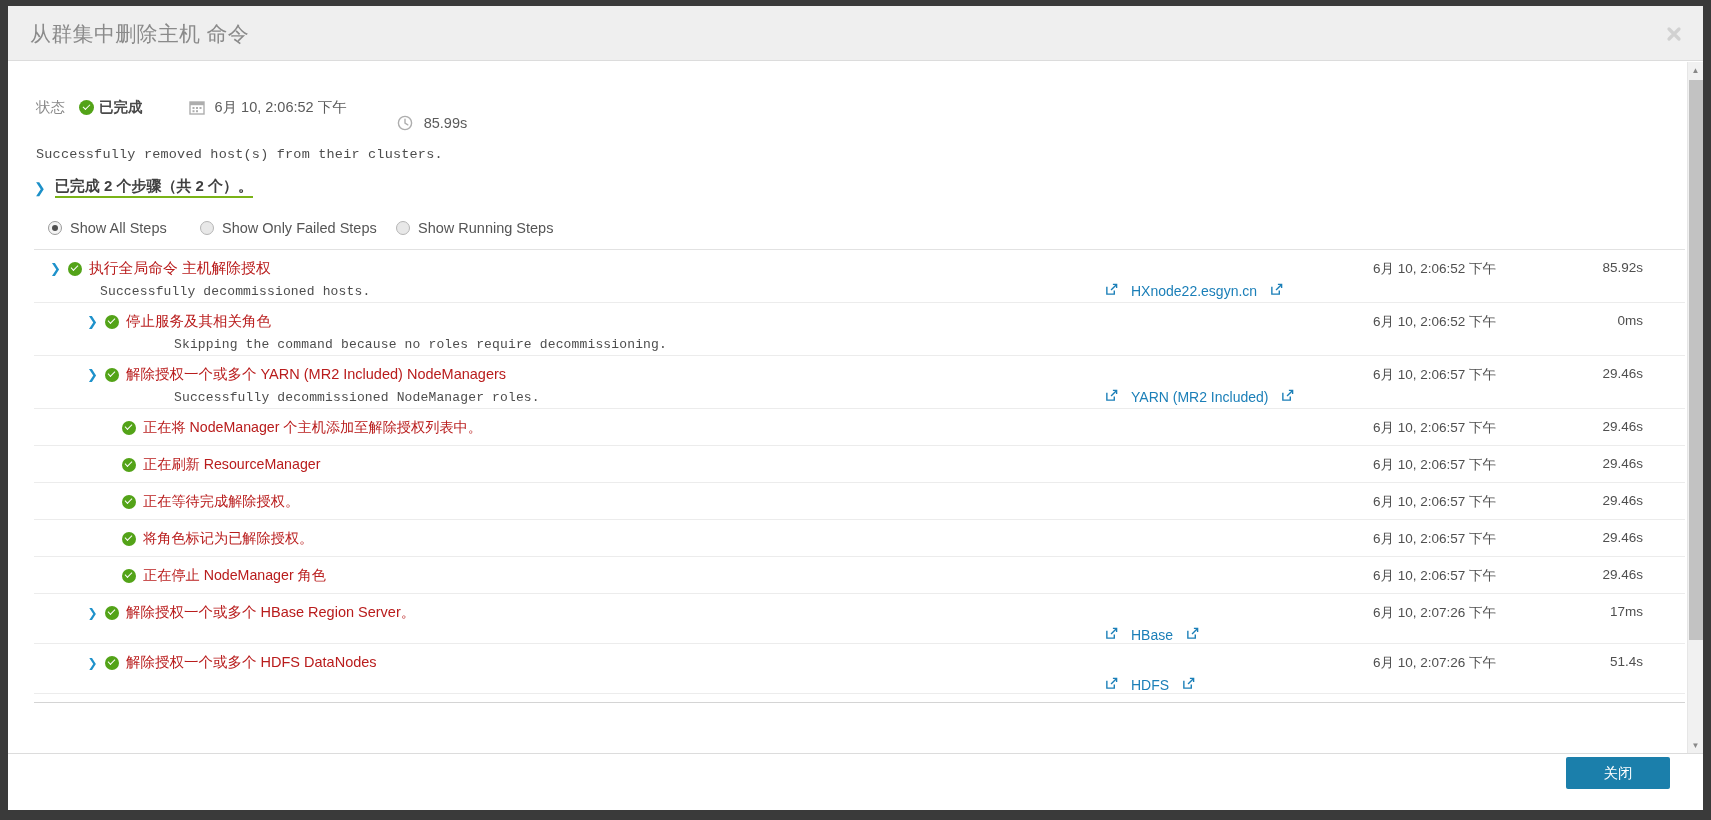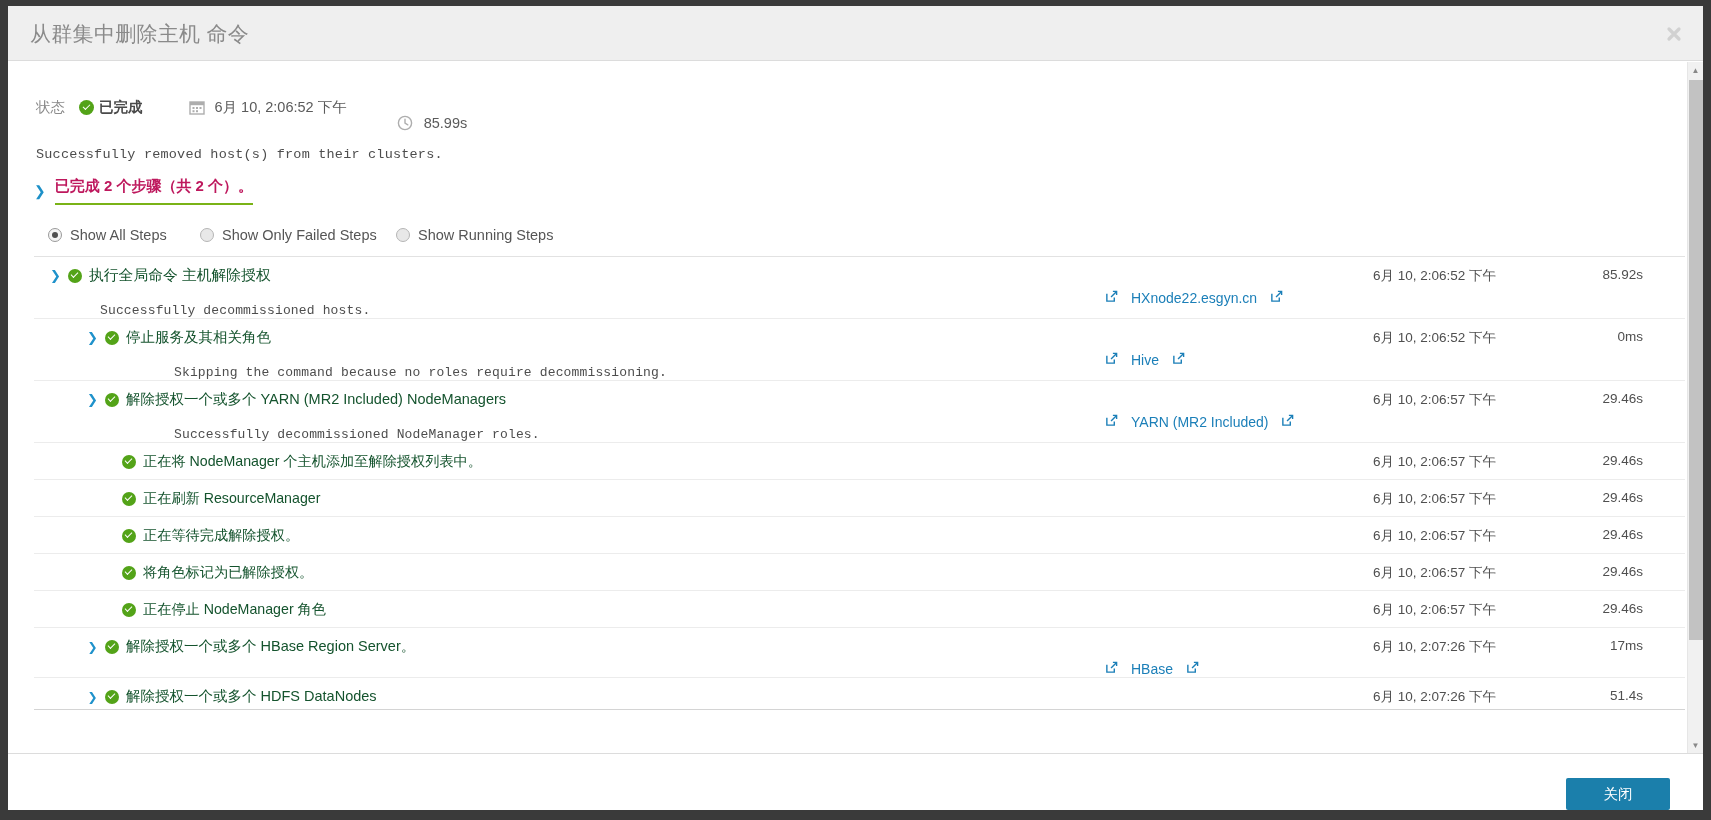--- a/index.html
+++ b/index.html
@@ -118,23 +118,23 @@
   }
 
   .steps-head {
     margin: 15px 0 0 26px;
     display:flex; align-items:center; gap:9px;
   }
   .chev-down {
     color:#1c90c8; font-size:14px; line-height:1;
   }
   .steps-head-text {
-    font-size:15px; color:#be185d; font-weight:700;
+    font-size:15px; color:#404040; font-weight:700;
     border-bottom: 2.5px solid #7ab317;
-    padding-bottom:7px;
+    padding-bottom:0;
   }
 
   .filters {
     margin: 22px 0 0 40px;
     display:flex; align-items:center;
     font-size: 14.5px; color:#555;
   }
   .filter-opt { display:flex; align-items:center; gap:8px; cursor:pointer; }
   .filter-opt:nth-child(1){ width:152px; }
   .filter-opt:nth-child(2){ width:196px; }
@@ -192,35 +192,35 @@
     flex: 0 0 115px;
     padding-top: 10px;
     font-size: 13.5px;
     color:#4f4f4f;
     text-align:right;
     padding-right: 42px;
     white-space:nowrap;
   }
 
   .nm-line { display:flex; align-items:center; gap:7px; }
-  .nm-text { font-size: 14.8px; color:#14532d; white-space:nowrap; }
+  .nm-text { font-size: 14.8px; color:#b91c1c; white-space:nowrap; }
   .nm-text.l2 { font-size: 14.5px; }
   .nm-text.l3 { font-size: 14.2px; }
 
   .chev {
     color:#1f92cb; font-size:13px; line-height:1; width:11px; flex:none;
     display:inline-block; text-align:center; cursor:pointer;
   }
   .chev.right { font-size:12px; }
 
   .sub-msg {
     font-family: "Liberation Mono", "DejaVu Sans Mono", monospace;
     font-size: 13px;
     color:#4d4d4d;
-    margin-top: 18px;
+    margin-top: 6px;
     letter-spacing: .15px;
   }
 
   .link-blue { color:#1b7fb8; text-decoration:none; }
   .ext-ico { color:#1b7fb8; display:inline-block; }
 
   
   .ind0 { padding-left: 16px; }
   .ind1 { padding-left: 53px; }
   .ind2 { padding-left: 88px; }
@@ -233,21 +233,21 @@
   
   .modal-footer {
     position:relative;
     height: 56px;
     border-top:1px solid #dcdcdc;
     background:#fff;
   }
   .btn-close {
     position:absolute;
     right: 33px;
-    top: 24px;
+    top: 3px;
     width: 104px;
     height: 32px;
     background:#1b7fab;
     color:#fff;
     border:none;
     font-size:14.5px;
     font-family:"Liberation Sans", sans-serif;
     cursor:pointer;
     border-radius:2px;
   }
@@ -386,37 +386,20 @@
 
         <div class="row tall">
           <div class="cell-name ind1">
             <div class="nm-line">
               <span class="chev">❯</span>
               <span class="icon-check"></span>
               <span class="nm-text l2">停止服务及其相关角色</span>
             </div>
             <div class="sub-msg ind1-msg">Skipping the command because no roles require decommissioning.</div>
           </div>
-          <div class="cell-link">
-            <span class="linkbox">
-              <span class="ext-ico">
-                <svg width="13" height="13" viewBox="0 0 14 14">
-                    <path d="M2 4 L2 12 L10 12 L10 8" fill="none" stroke="#1b7fb8" stroke-width="1.5"></path>
-                    <path d="M6.5 7.5 L12.5 1.5 M8.5 1.5 L12.5 1.5 L12.5 5.5" fill="none" stroke="#1b7fb8" stroke-width="1.5"></path>
-                  </svg>
-              </span>
-              <a class="link-blue" href="#">Hive</a>
-              <span class="ext-ico">
-                <svg width="13" height="13" viewBox="0 0 14 14">
-                    <path d="M2 4 L2 12 L10 12 L10 8" fill="none" stroke="#1b7fb8" stroke-width="1.5"></path>
-                    <path d="M6.5 7.5 L12.5 1.5 M8.5 1.5 L12.5 1.5 L12.5 5.5" fill="none" stroke="#1b7fb8" stroke-width="1.5"></path>
-                  </svg>
-              </span>
-            </span>
-          </div>
           <div class="cell-time">6月 10, 2:06:52 下午</div>
           <div class="cell-dur">0ms</div>
         </div>
 
         <div class="row tall">
           <div class="cell-name ind1">
             <div class="nm-line">
               <span class="chev">❯</span>
               <span class="icon-check"></span>
               <span class="nm-text l2">解除授权一个或多个 YARN (MR2 Included) NodeManagers</span>
@@ -533,20 +516,37 @@
           <div class="cell-dur">17ms</div>
         </div>
 
         <div class="row">
           <div class="cell-name ind1">
             <div class="nm-line">
               <span class="chev right">❯</span>
               <span class="icon-check"></span>
               <span class="nm-text l2">解除授权一个或多个 HDFS DataNodes</span>
             </div>
+          </div>
+          <div class="cell-link">
+            <span class="linkbox">
+              <span class="ext-ico">
+                <svg width="13" height="13" viewBox="0 0 14 14">
+                    <path d="M2 4 L2 12 L10 12 L10 8" fill="none" stroke="#1b7fb8" stroke-width="1.5"></path>
+                    <path d="M6.5 7.5 L12.5 1.5 M8.5 1.5 L12.5 1.5 L12.5 5.5" fill="none" stroke="#1b7fb8" stroke-width="1.5"></path>
+                  </svg>
+              </span>
+              <a class="link-blue" href="#">HDFS</a>
+              <span class="ext-ico">
+                <svg width="13" height="13" viewBox="0 0 14 14">
+                    <path d="M2 4 L2 12 L10 12 L10 8" fill="none" stroke="#1b7fb8" stroke-width="1.5"></path>
+                    <path d="M6.5 7.5 L12.5 1.5 M8.5 1.5 L12.5 1.5 L12.5 5.5" fill="none" stroke="#1b7fb8" stroke-width="1.5"></path>
+                  </svg>
+              </span>
+            </span>
           </div>
           <div class="cell-time">6月 10, 2:07:26 下午</div>
           <div class="cell-dur">51.4s</div>
         </div>
 
         <div class="row last">
           <div class="cell-name ind0">
             <div class="nm-line" style="padding-left:18px;">
               <span class="icon-check"></span>
               <span class="nm-text">删除主机上的角色</span>

